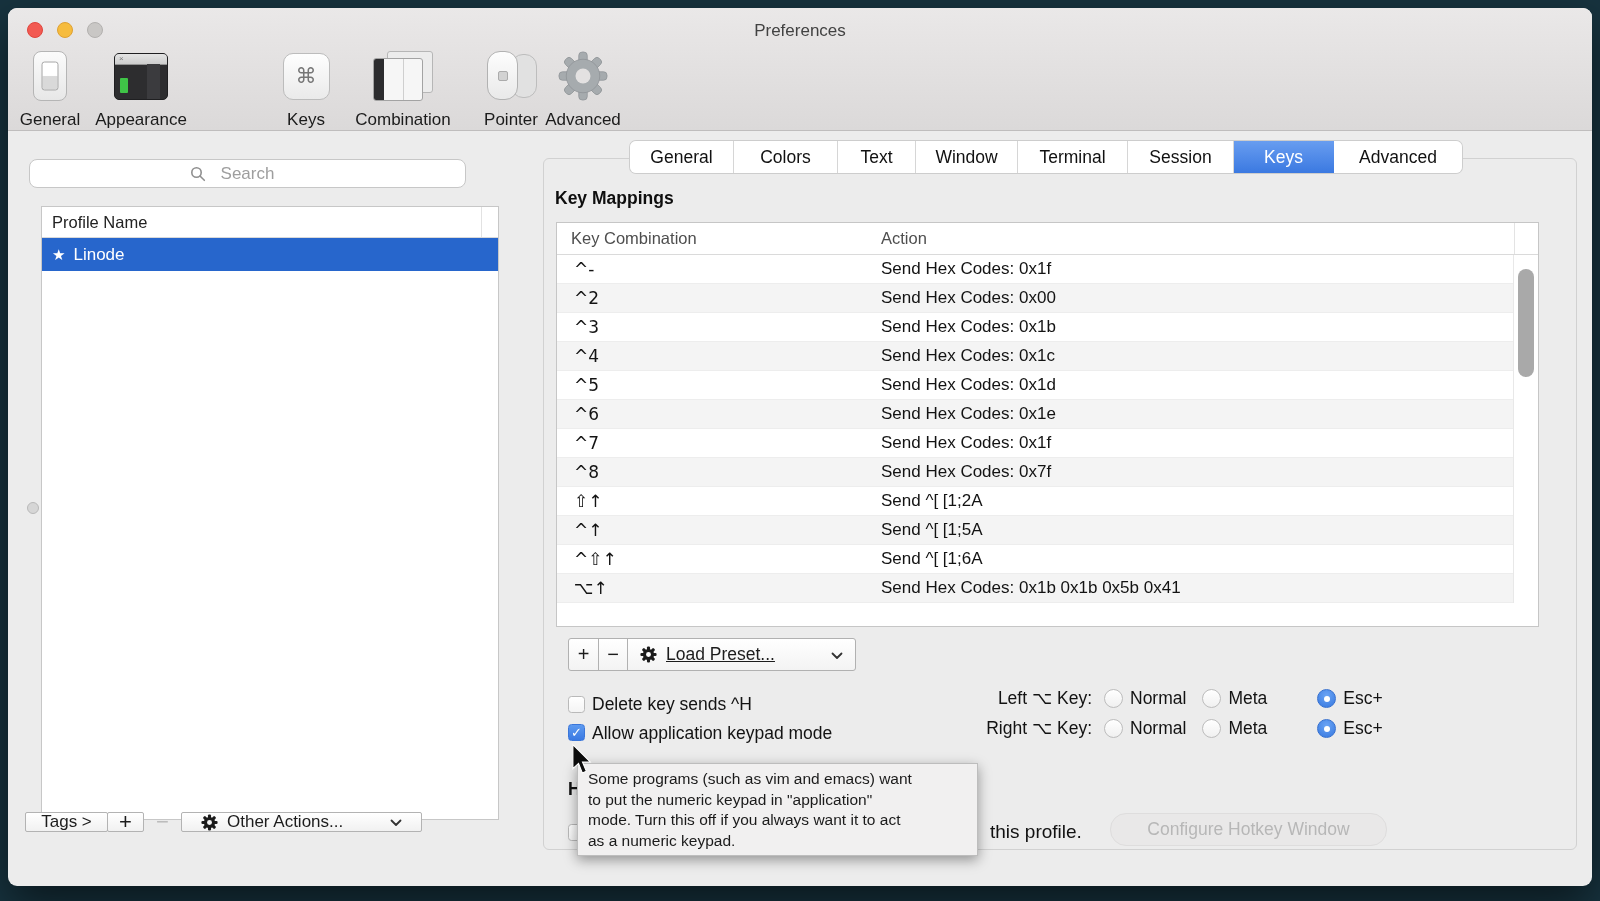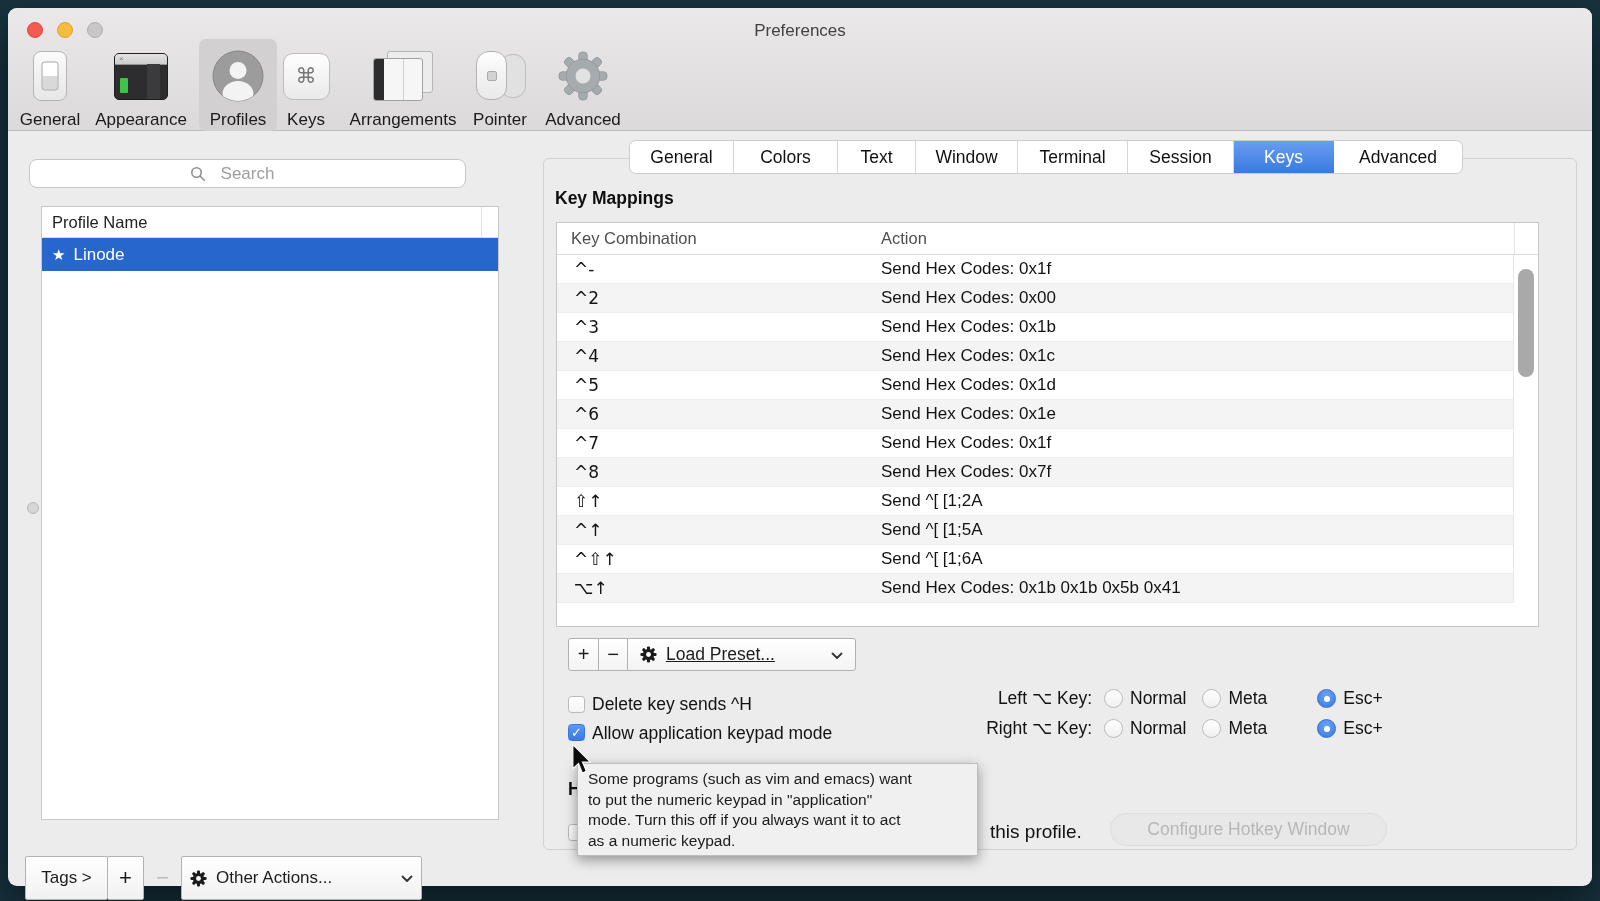--- a/index.html
+++ b/index.html
@@ -27,21 +27,21 @@
     font-size:17px; color:#424242; }
 
   
   .tb-item { position:absolute; top:31px; height:92px; display:flex; flex-direction:column;
     align-items:center; justify-content:flex-end; padding-bottom:2px; gap:3px; }
   .tb-item.sel { background:#d2d0d0; border-radius:7px; }
   .tb-label { font-size:17px; color:#1b1b1b; line-height:19px; }
   .tb-icon { height:62px; display:flex; align-items:center; justify-content:center; position:relative; }
   .ti-general{left:6px;width:72px} .ti-appearance{left:85px;width:96px}
   .ti-profiles{left:191px;width:78px} .ti-keys{left:270px;width:56px}
-  .ti-arrangements{left:339px;width:112px} .ti-pointer{left:457px;width:70px}
+  .ti-arrangements{left:339px;width:112px} .ti-pointer{left:468px;width:70px}
   .ti-advanced{left:533px;width:84px}
 
   .ic-general { width:34px; height:50px; background:linear-gradient(#fbfbfb,#e7e7e7);
     border:1px solid #b5b5b5; border-radius:8px; position:relative; }
   .ic-general::after { content:''; position:absolute; left:50%; top:50%; transform:translate(-50%,-50%);
     width:15px; height:27px; background:linear-gradient(#ffffff 48%,#d9d9d9 52%);
     border:1px solid #a8a8a8; border-radius:3px; }
   .ic-appearance { width:54px; height:47px; border-radius:5px; background:#2d2d2f;
     border:1px solid #1f1f21; position:relative; overflow:hidden; }
   .ic-appearance::before { content:''; position:absolute; left:0; top:0; right:0; height:10px;
@@ -82,26 +82,26 @@
     padding-left:10px; font-size:16.5px; color:#222; position:relative; }
   .list-head::after { content:''; position:absolute; right:16px; top:0; bottom:0; width:1px; background:#e2e2e2; }
   .profile-row { height:33px; background:#2766cc; color:#fff; display:flex; align-items:center;
     padding-left:10px; font-size:17px; }
   .profile-row .star { font-size:15px; margin-right:8px; font-family:"DejaVu Sans",sans-serif; }
   .splitter-dot { position:absolute; left:19px; top:494px; width:12px; height:12px; border-radius:50%;
     background:#d6d6d6; border:1px solid #b9b9b9; }
 
   .btn { background:linear-gradient(#ffffff,#f1f1f1); border:1px solid #b3b3b3;
     display:flex; align-items:center; justify-content:center; font-size:17px; color:#1c1c1c; }
-  .bb { position:absolute; top:848px; height:44px; }
+  .bb { position:absolute; top:804px; height:20px; }
   .bb-tags { left:17px; width:83px; border-radius:2px; }
   .bb-plus { left:99px; width:37px; font-size:22px; font-weight:300; border-radius:2px; }
   .bb-minus { left:136px; width:37px; display:flex; align-items:center; justify-content:center;
     font-size:22px; color:#bcbcbc; }
-  .bb-other { left:173px; width:241px; justify-content:flex-start; padding:0 8px; gap:9px; border-radius:2px; }
+  .bb-other { left:173px; width:241px; justify-content:flex-start; padding:0 19px; gap:9px; border-radius:2px; }
   .bb-other .chev { margin-left:auto; }
 
   
   .right-panel { position:absolute; left:535px; top:150px; width:1034px; height:692px;
     border:1px solid #d1d1d1; border-radius:6px; }
   .tabbar { position:absolute; left:622px; top:133px; height:32px; display:flex; z-index:5;
     border-radius:6px; box-shadow:0 0 0 1px #cdcdcd; }
   .tab { display:flex; align-items:center; justify-content:center; font-size:17.5px;
     background:#fff; border-right:1px solid #d6d6d6; color:#111; }
   .tab:first-child { border-radius:6px 0 0 6px; }
@@ -180,51 +180,36 @@
   </div>
   <div class="tb-item ti-appearance">
     <div class="tb-icon">
       <div class="ic-appearance">
           <span class="ia-x">×</span>
           <div class="ia-col"></div>
         </div>
     </div>
     <div class="tb-label">Appearance</div>
   </div>
-  <div class="tb-item ti-profiles sel">
-    <div class="tb-icon">
-      <svg width="52" height="52" viewBox="0 0 52 52">
-        <defs>
-            <clipPath id="pc">
-              <circle cx="26" cy="26" r="25"></circle>
-            </clipPath>
-          </defs>
-        <circle cx="26" cy="26" r="25" fill="#9c9c9c" stroke="#878787"></circle>
-        <circle cx="26" cy="20.5" r="8.5" fill="#f3f3f3"></circle>
-        <ellipse cx="26" cy="44" rx="15.5" ry="13" fill="#f3f3f3" clip-path="url(#pc)"></ellipse>
-      </svg>
-    </div>
-    <div class="tb-label">Profiles</div>
-  </div>
   <div class="tb-item ti-keys">
     <div class="tb-icon">
       <div class="ic-keys">
           <span>⌘</span>
         </div>
     </div>
     <div class="tb-label">Keys</div>
   </div>
   <div class="tb-item ti-arrangements">
     <div class="tb-icon">
       <div class="ic-arr">
           <div class="back"></div>
           <div class="front"></div>
         </div>
     </div>
-    <div class="tb-label">Arrangements</div>
+    <div class="tb-label">Combination</div>
   </div>
   <div class="tb-item ti-pointer">
     <div class="tb-icon">
       <div class="ic-pointer">
           <div class="back"></div>
           <div class="front"></div>
         </div>
     </div>
     <div class="tb-label">Pointer</div>
   </div>

